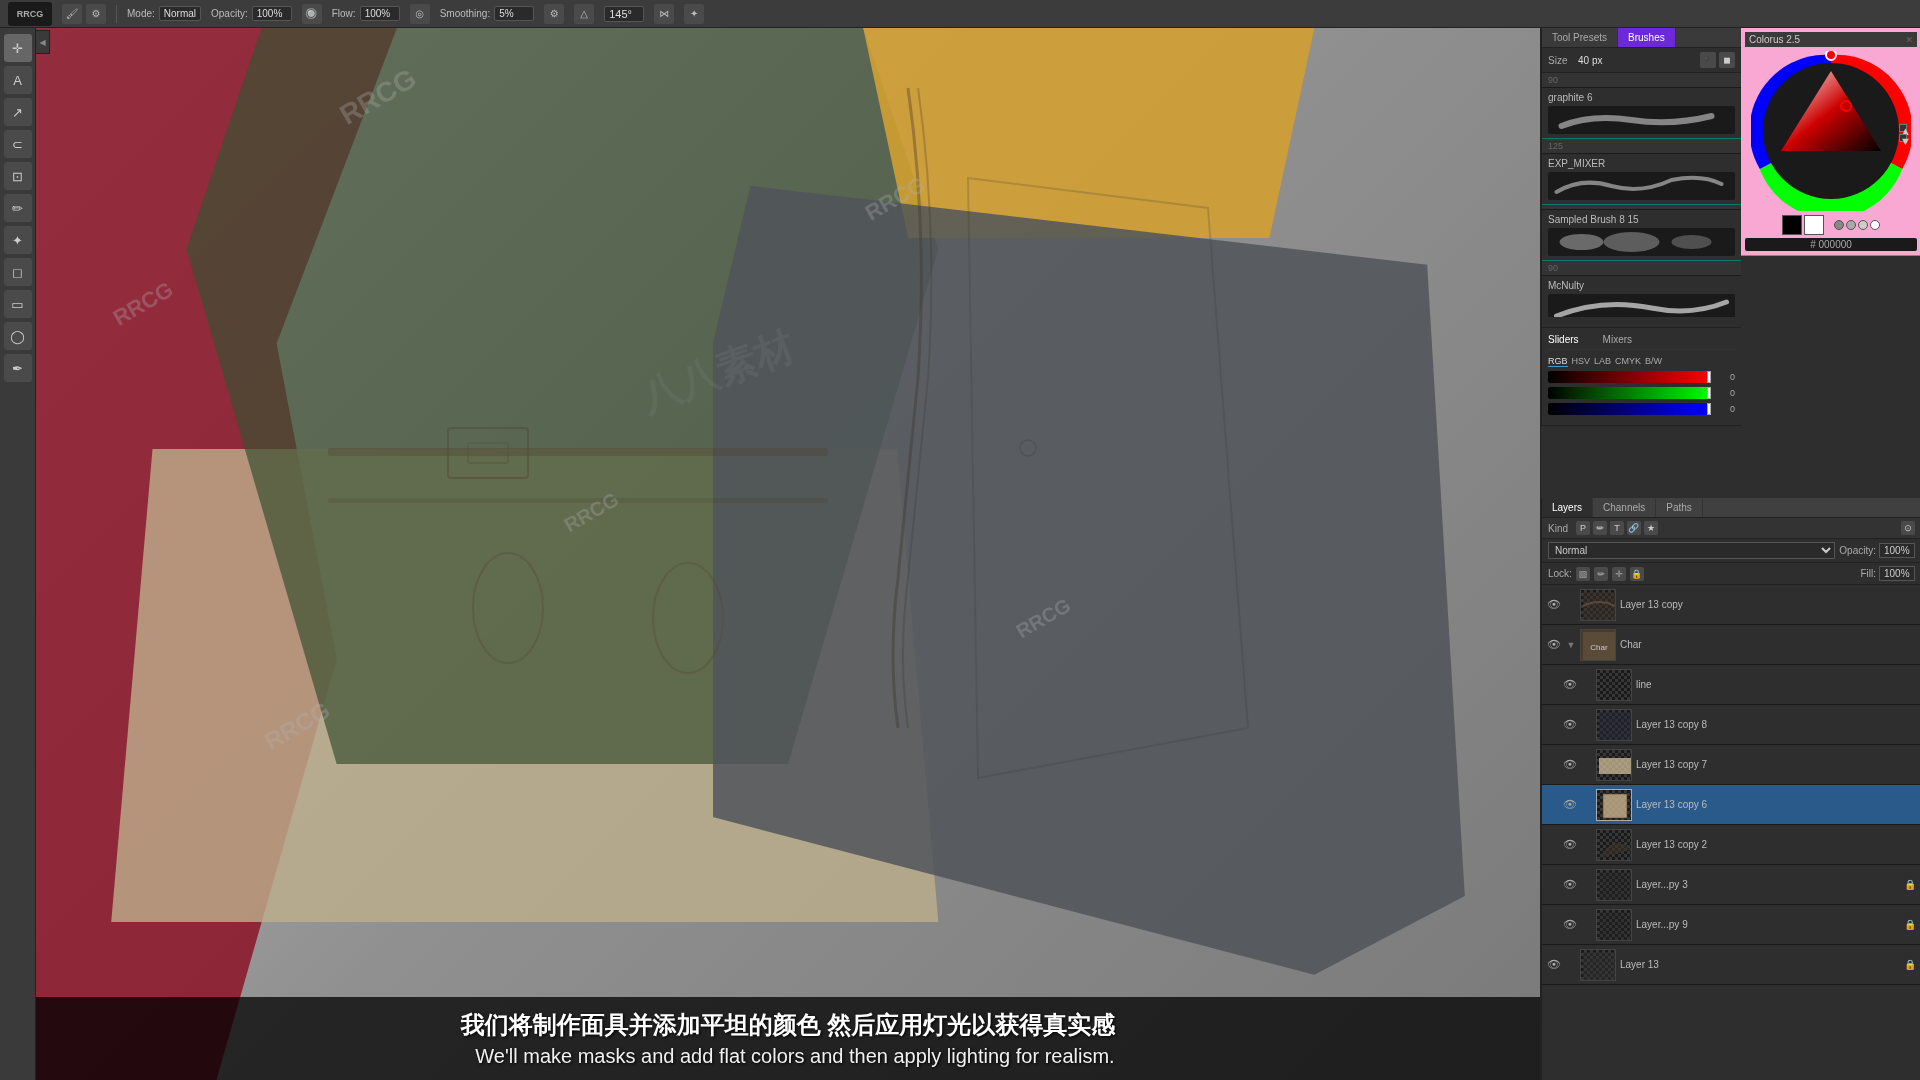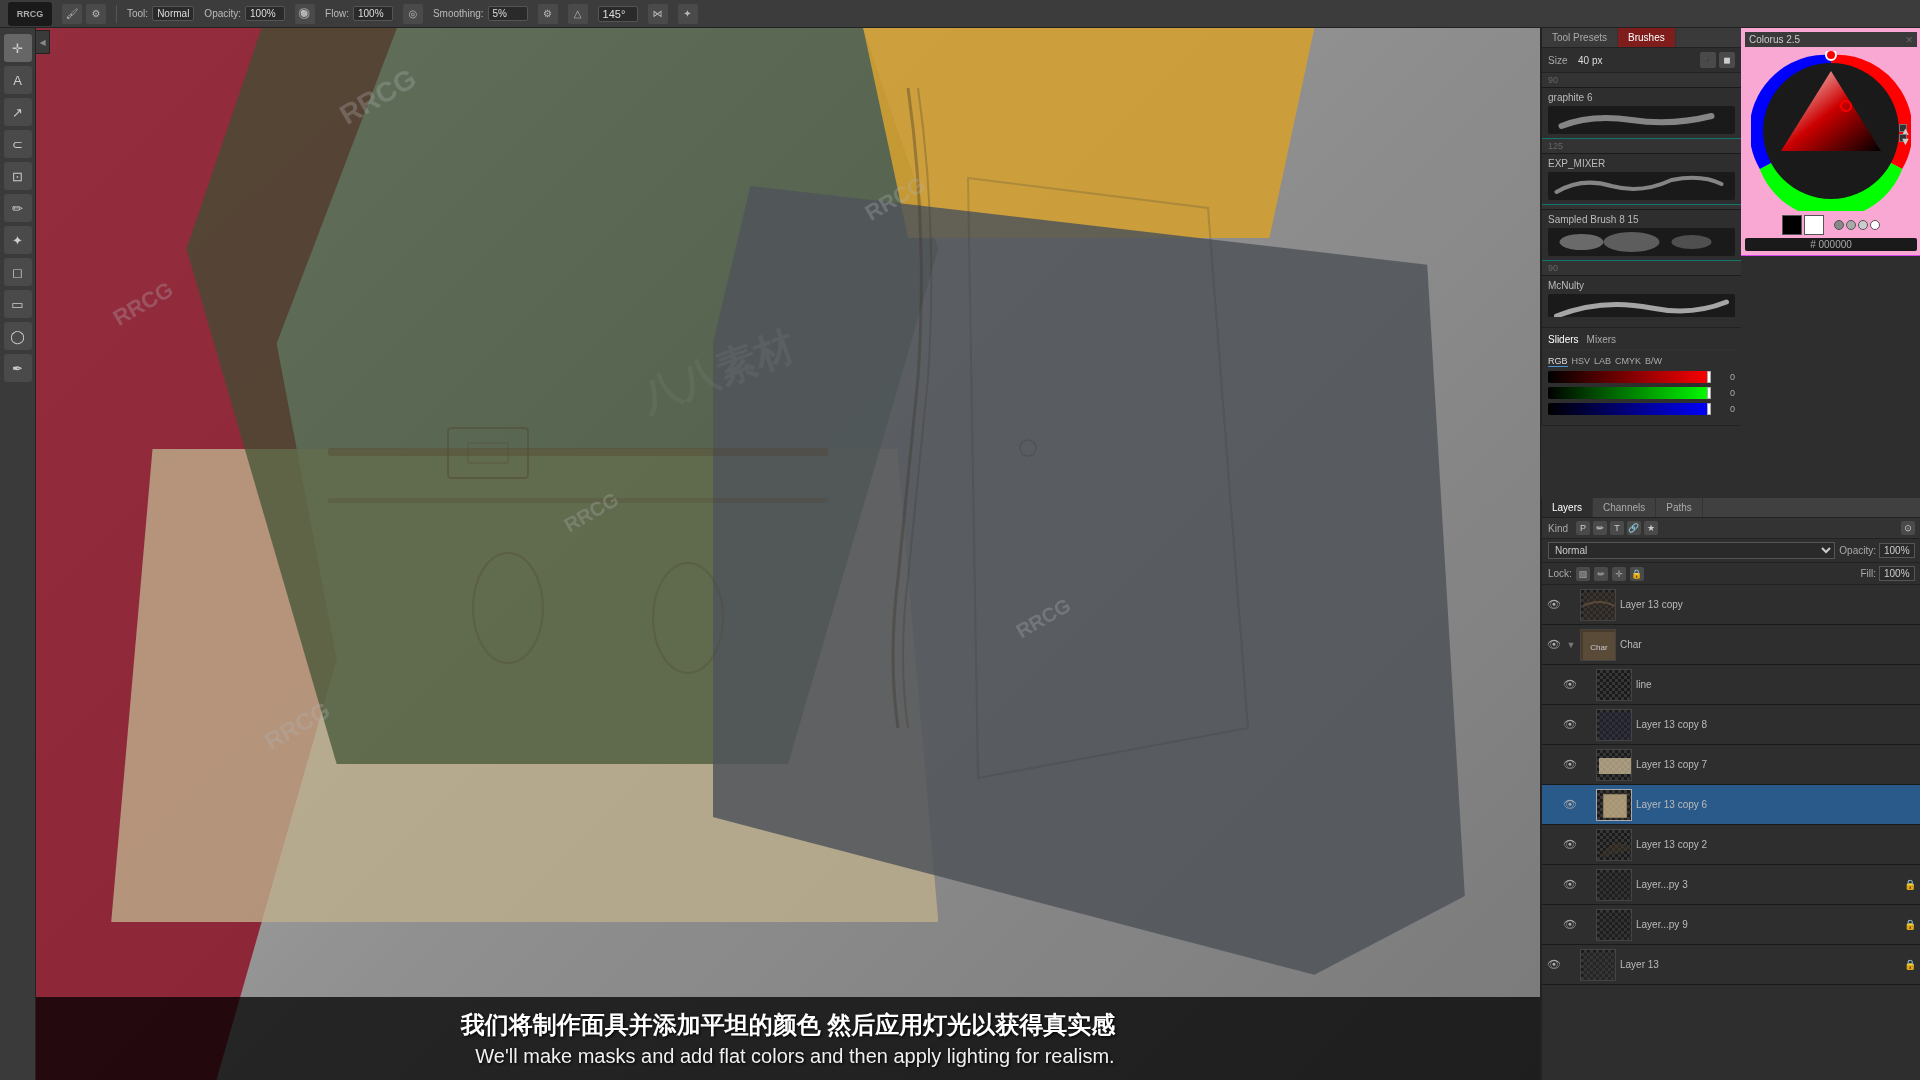--- a/index.html
+++ b/index.html
@@ -194,21 +194,21 @@
     }
     #brush-panel .panel-tab {
       padding: 4px 10px;
       font-size: 10px;
       color: #aaa;
       cursor: pointer;
       border-right: 1px solid #333;
     }
     #brush-panel .panel-tab.active {
       color: #fff;
-      background: #7f1d1d;
+      background: #6d28d9;
     }
 
     
     .size-bar {
       display: flex;
       align-items: center;
       padding: 4px 6px;
       gap: 6px;
       border-bottom: 1px solid #222;
     }
@@ -433,21 +433,21 @@
       top: 290px;
       right: 180px;
       width: 200px;
       background: #2e2e2e;
       border-left: 1px solid #222;
       border-bottom: 1px solid #222;
       padding: 6px;
     }
     .sliders-tabs {
       display: flex;
-      gap: 8px;
+      gap: 24px;
       margin-bottom: 6px;
       border-bottom: 1px solid #333;
       padding-bottom: 4px;
     }
     .slider-tab {
       font-size: 10px;
       color: #aaa;
       cursor: pointer;
     }
     .slider-tab.active {
@@ -620,21 +620,21 @@
 <body>
 
 <div id="toolbar">
   <div class="logo">RRCG</div>
   <div class="tool-icons">
     <div class="tool-icon">🖌</div>
     <div class="tool-icon">⚙</div>
   </div>
   <div class="separator"></div>
   <div class="option-group">
-    <span>Tool:</span>
+    <span>Mode:</span>
     <span class="option-value">Normal</span>
   </div>
   <div class="option-group">
     <span>Opacity:</span>
     <span class="option-value">100%</span>
   </div>
   <div class="tool-icon">🔘</div>
   <div class="option-group">
     <span>Flow:</span>
     <span class="option-value">100%</span>

